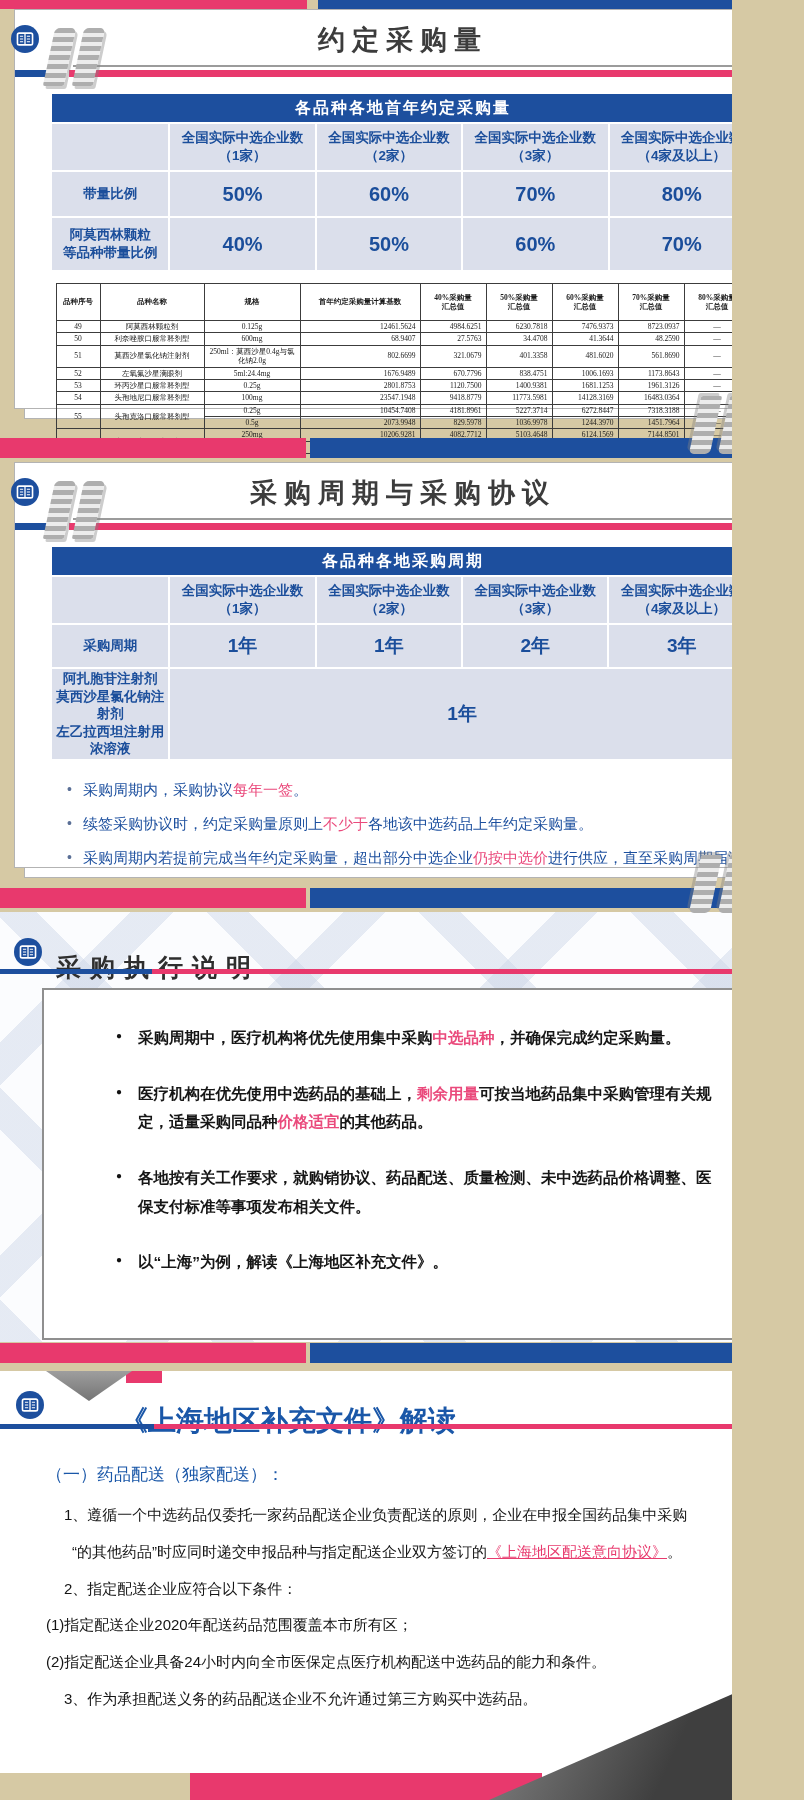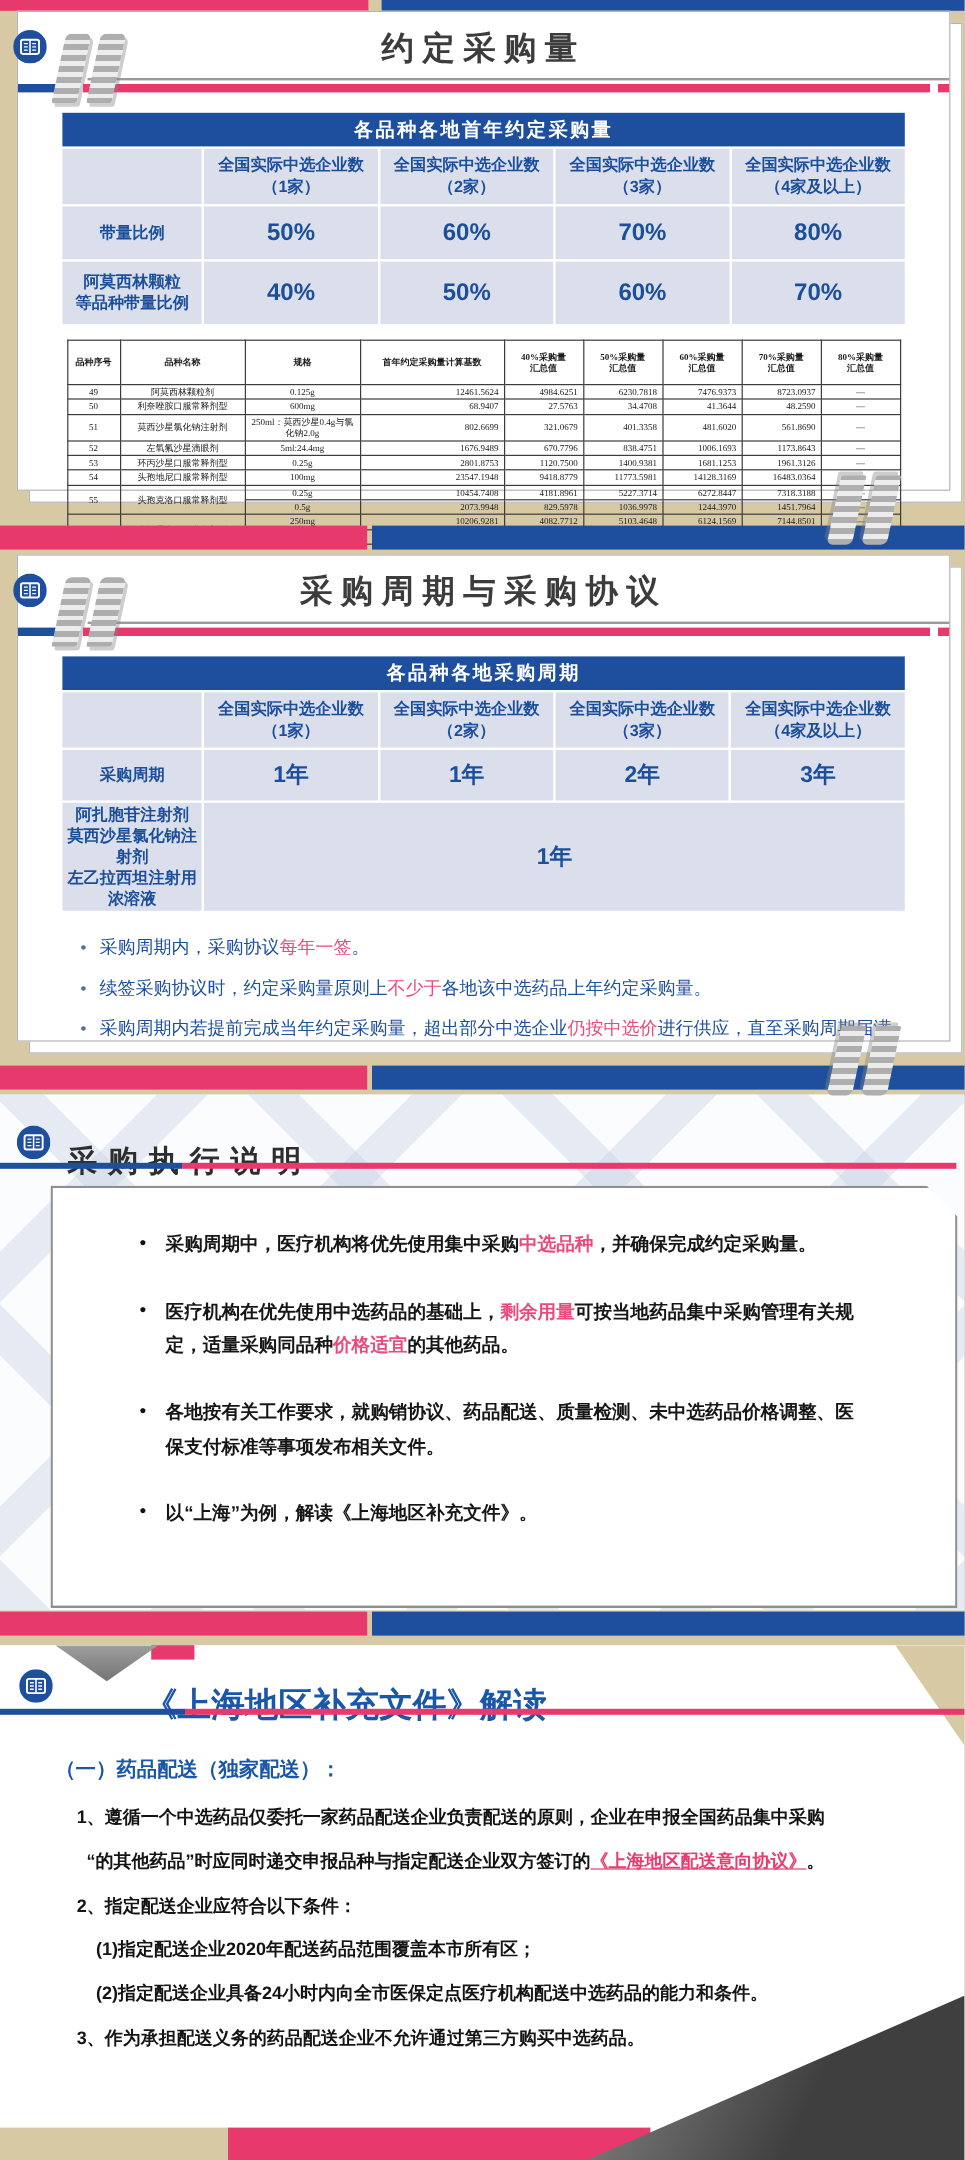--- a/index.html
+++ b/index.html
@@ -1,16 +1,16 @@
 <!DOCTYPE html>
 <html><head>
 <meta charset="utf-8">
 <style>
   html,body{margin:0;padding:0;background:#d6c9a4;}
-  .page{position:relative;width:804px;height:1800px;background:#d6c9a4;overflow:hidden;z-index:0;
+  .page{position:relative;width:732px;height:1800px;background:#d6c9a4;overflow:hidden;z-index:0;
         font-family:"Liberation Sans","DejaVu Sans",sans-serif;}
 
   
   .topbar{position:absolute;top:0;left:0;width:804px;height:9px;}
   .tb-pink{position:absolute;left:0;top:0;width:307px;height:9px;background:#e8396d;}
   .tb-blue{position:absolute;left:318px;top:0;right:0;height:9px;background:#1d4f9e;}
 
   
   .panel{position:absolute;left:14px;width:776px;background:#fff;border:1px solid #b3b3b3;}
   .panel::after{content:"";position:absolute;left:9px;top:9px;width:100%;height:100%;
@@ -87,25 +87,25 @@
   .s4-tan{position:absolute;right:0;top:0;width:58px;height:84px;background:#d6c9a4;
           clip-path:polygon(0 0,100% 0,100% 100%);}
   .s4-pinkbit{position:absolute;left:126px;top:0;width:36px;height:12px;background:#e8396d;}
   .s4-tri{position:absolute;left:46px;top:0;width:86px;height:30px;
           background:linear-gradient(180deg,#9e9e9e,#747474);clip-path:polygon(0 0,100% 0,50% 100%);}
   .sec4 .icon-book{left:16px;top:20px;}
   .s4-title{position:absolute;left:120px;top:12px;width:500px;text-align:left;font-size:28px;font-weight:bold;color:#1a57a8;}
   .s4-accent{position:absolute;left:0;top:53px;width:804px;height:5px;
              background:linear-gradient(90deg,#1d4f9e 0 154px,#e8396d 154px 100%);}
   .s4-body{position:absolute;left:46px;top:92px;width:700px;}
-  .s4-h{font-size:17px;font-weight:bold;color:#1a57a8;margin:0 0 18px;}
-  .s4-p{font-size:15px;font-weight:bold;color:#141414;margin:0 0 15px;line-height:1.45;}
+  .s4-h{font-size:17px;font-weight:normal;color:#1a57a8;margin:0 0 18px;}
+  .s4-p{font-size:15px;font-weight:normal;color:#141414;margin:0 0 15px;line-height:1.45;}
   .ind1{margin-left:18px;}
   .ind2{margin-left:26px;}
-  .ind3{margin-left:34px;}
+  .ind3{}
   .s4-link{color:#e83b6e;text-decoration:underline;cursor:pointer;}
   .s4-pink-bar{position:absolute;left:190px;bottom:0;width:352px;height:27px;background:#e8396d;}
   .s4-tan-bar{position:absolute;left:0;bottom:0;width:190px;height:27px;background:#d6c9a4;}
   .s4-corner{position:absolute;right:0;bottom:0;width:315px;height:137px;
              background:linear-gradient(115deg,#8a8a8a,#3f3f3f 60%);clip-path:polygon(0 100%,100% 0,100% 100%);}
 </style>
 </head>
 <body>
 
 <div class="page">

